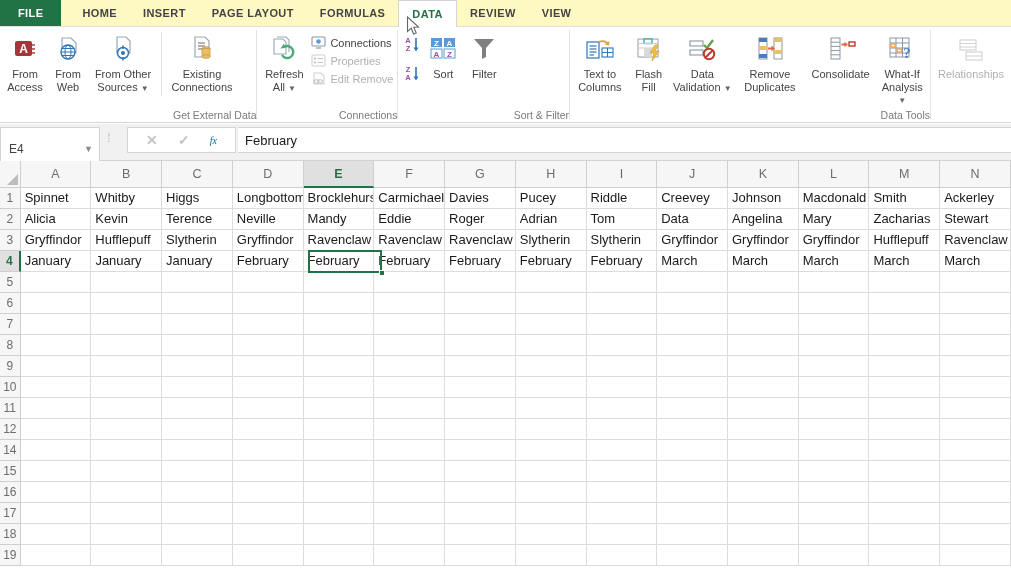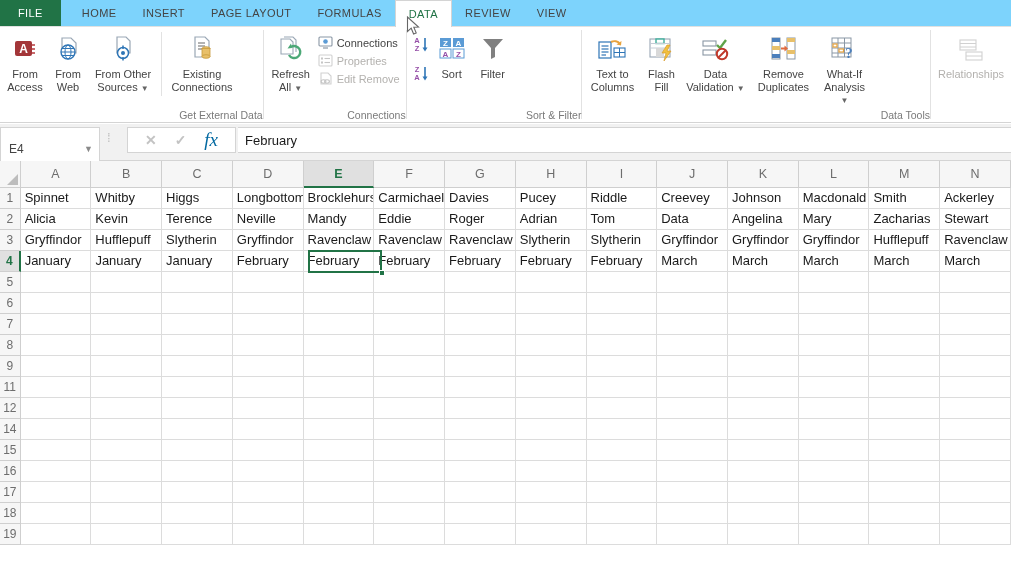--- a/index.html
+++ b/index.html
@@ -2,21 +2,21 @@
 <html><head>
 <meta charset="utf-8">
 <style>
   * { margin:0; padding:0; box-sizing:border-box; }
   html,body { width:1011px; height:582px; overflow:hidden; background:#fff;
     font-family:"Liberation Sans", sans-serif; }
   .app { position:relative; width:1011px; height:582px; background:#fff; overflow:hidden; }
 
   
   .tabbar { position:absolute; left:0; top:0; width:1011px; height:27px;
-    background:#7dd3fc; border-bottom:1px solid #e1e1e1; display:flex; align-items:stretch; }
+    background:#fef9c3; border-bottom:1px solid #e1e1e1; display:flex; align-items:stretch;font-weight:bold; }
   .tab { display:flex; align-items:center; padding:0 13px; font-size:11px;
     letter-spacing:.4px; color:#444; cursor:default; }
   .tab.file { background:#217346; color:#fff; padding:0 18px; margin-right:8px; }
   .tab.active { background:#fff; color:#217346;
     border:1px solid #d4d4d4; border-bottom:none; margin-bottom:-1px; }
 
   
   .ribbon { position:absolute; left:0; top:27px; width:1011px; height:96px;
     background:#fff; border-bottom:1px solid #d4d4d4; display:flex; align-items:stretch; }
   .rgroup { position:relative; display:flex; align-items:flex-start; padding:3px 2px 14px 2px; }
@@ -43,21 +43,21 @@
   .fbar { position:absolute; left:0; top:124px; width:1011px; height:37px;
     background:#f1f1f1; border-bottom:1px solid #d4d4d4; }
   .namebox { position:absolute; left:0; top:3px; width:100px; height:44px; background:#fff;
     border:1px solid #d4d4d4; display:flex; align-items:center; font-size:12px; color:#444;
     padding-left:8px; }
   .namebox .nb-caret { position:absolute; right:6px; color:#8a8a8a; font-size:9px; }
   .fdots { position:absolute; left:107px; top:6px; color:#c0c0c0; font-size:13px; letter-spacing:0; }
   .fxbox { position:absolute; left:127px; top:3px; width:109px; height:26px; background:#fff;
     border:1px solid #d4d4d4; display:flex; align-items:center; justify-content:space-around; padding:0 8px; }
   .fxbox .gico { color:#c3c3c3; font-size:14px; font-weight:bold; }
-  .fxbox .fx { color:#0369a1; font-size:19px; font-family:"Liberation Serif", serif; font-style:italic; }
+  .fxbox .fx { color:#0369a1; font-size:10px; font-family:"Liberation Serif", serif; font-style:italic; }
   .fvalue { position:absolute; left:238px; top:3px; right:0; height:26px; background:#fff;
     border-top:1px solid #d4d4d4; border-bottom:1px solid #d4d4d4; display:flex; align-items:center;
     font-size:13px; color:#1a1a1a; padding-left:7px; }
 
   
   .grid { position:absolute; left:0; top:161px; width:1011px; height:421px; background:#fff; overflow:hidden; }
   .grow { display:flex; height:21px; }
   .ghead-row { display:flex; height:27px; }
   .corner { width:21px; height:27px; background:#f6f6f6; border-right:1px solid #cfcfcf;
     border-bottom:1px solid #cfcfcf; position:relative; }
@@ -296,20 +296,34 @@
               <rect x="4" y="10" width="8" height="4" fill="#e8c06a"></rect>
               <rect x="4" y="18" width="8" height="4" fill="#4a7ebb"></rect>
               <rect x="19" y="2" width="8" height="21" fill="#fff" stroke="#8a97a5"></rect>
               <rect x="19" y="2" width="8" height="4" fill="#e8c06a"></rect>
               <rect x="19" y="14" width="8" height="4" fill="#e8c06a"></rect>
               <path d="M13 11.5 h3.5 v-2 l3.5 3 -3.5 3 v-2 h-3.5 z" fill="#e06a3f"></path>
             </svg>
         </span>
         <span class="rlabel">Remove Duplicates</span>
       </div>
+      <div class="rbtn" style="width:72px">
+        <span class="ricon">
+          <svg width="30" height="26" viewBox="0 0 30 26">
+              <rect x="5" y="2" width="9" height="21" fill="#fff" stroke="#8a97a5"></rect>
+              <line x1="5" y1="6.2" x2="14" y2="6.2" stroke="#8a97a5"></line>
+              <line x1="5" y1="10.4" x2="14" y2="10.4" stroke="#8a97a5"></line>
+              <line x1="5" y1="14.6" x2="14" y2="14.6" stroke="#8a97a5"></line>
+              <line x1="5" y1="18.8" x2="14" y2="18.8" stroke="#8a97a5"></line>
+              <path d="M15.5 7.5 h3 v-1.8 l3.5 2.8 -3.5 2.8 v-1.8 h-3 z" fill="#e06a3f"></path>
+              <rect x="23" y="6" width="6" height="4" fill="#fff" stroke="#c0392b" stroke-width="1.4"></rect>
+            </svg>
+        </span>
+        <span class="rlabel">Consolidate</span>
+      </div>
       <div class="rbtn" style="width:52px">
         <span class="ricon">
           <svg width="28" height="26" viewBox="0 0 28 26">
               <rect x="2" y="2" width="19" height="19" fill="#fff" stroke="#8a97a5"></rect>
               <line x1="2" y1="7" x2="21" y2="7" stroke="#8a97a5"></line>
               <line x1="2" y1="12" x2="21" y2="12" stroke="#8a97a5"></line>
               <line x1="2" y1="17" x2="21" y2="17" stroke="#8a97a5"></line>
               <line x1="8" y1="2" x2="8" y2="21" stroke="#8a97a5"></line>
               <line x1="14.5" y1="2" x2="14.5" y2="21" stroke="#8a97a5"></line>
               <rect x="3" y="8" width="4" height="3" fill="none" stroke="#e8a33d" stroke-width="1.2"></rect>
@@ -520,20 +534,37 @@
         <div class="cell"></div>
         <div class="cell"></div>
         <div class="cell"></div>
         <div class="cell"></div>
         <div class="cell"></div>
         <div class="cell"></div>
         <div class="cell"></div>
         <div class="cell"></div>
       </div>
       <div class="grow">
+        <div class="rhead">10</div>
+        <div class="cell"></div>
+        <div class="cell"></div>
+        <div class="cell"></div>
+        <div class="cell"></div>
+        <div class="cell"></div>
+        <div class="cell"></div>
+        <div class="cell"></div>
+        <div class="cell"></div>
+        <div class="cell"></div>
+        <div class="cell"></div>
+        <div class="cell"></div>
+        <div class="cell"></div>
+        <div class="cell"></div>
+        <div class="cell"></div>
+      </div>
+      <div class="grow">
         <div class="rhead">11</div>
         <div class="cell"></div>
         <div class="cell"></div>
         <div class="cell"></div>
         <div class="cell"></div>
         <div class="cell"></div>
         <div class="cell"></div>
         <div class="cell"></div>
         <div class="cell"></div>
         <div class="cell"></div>

